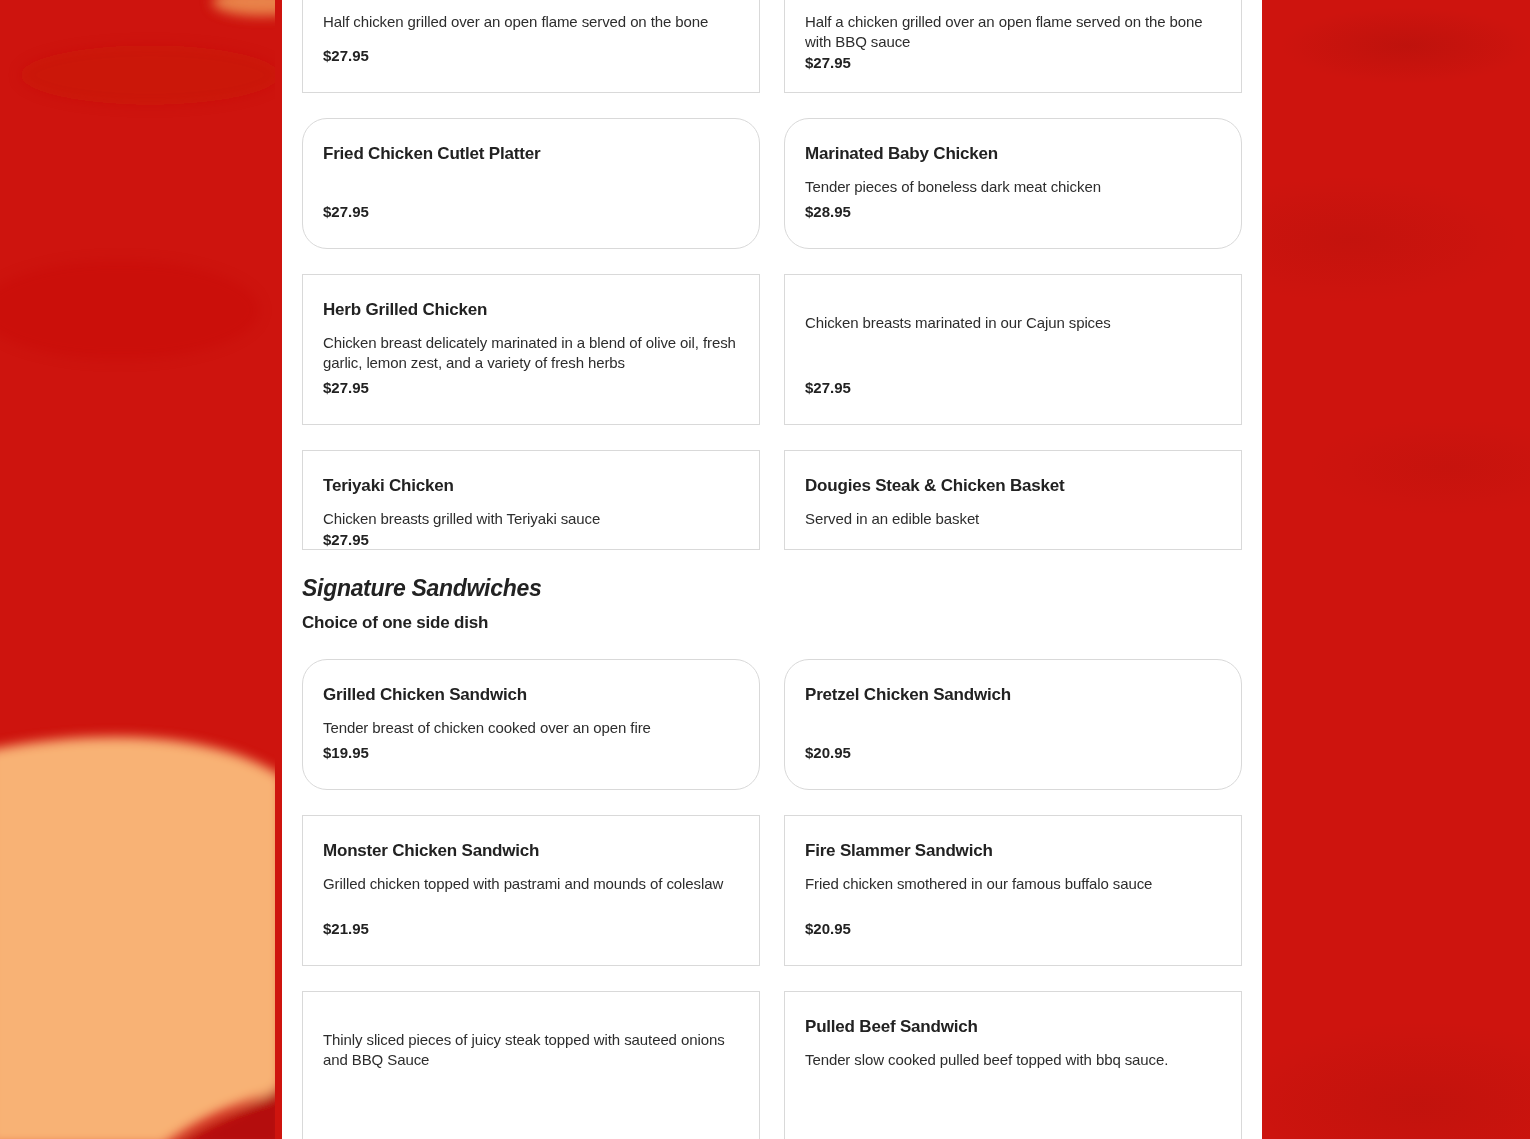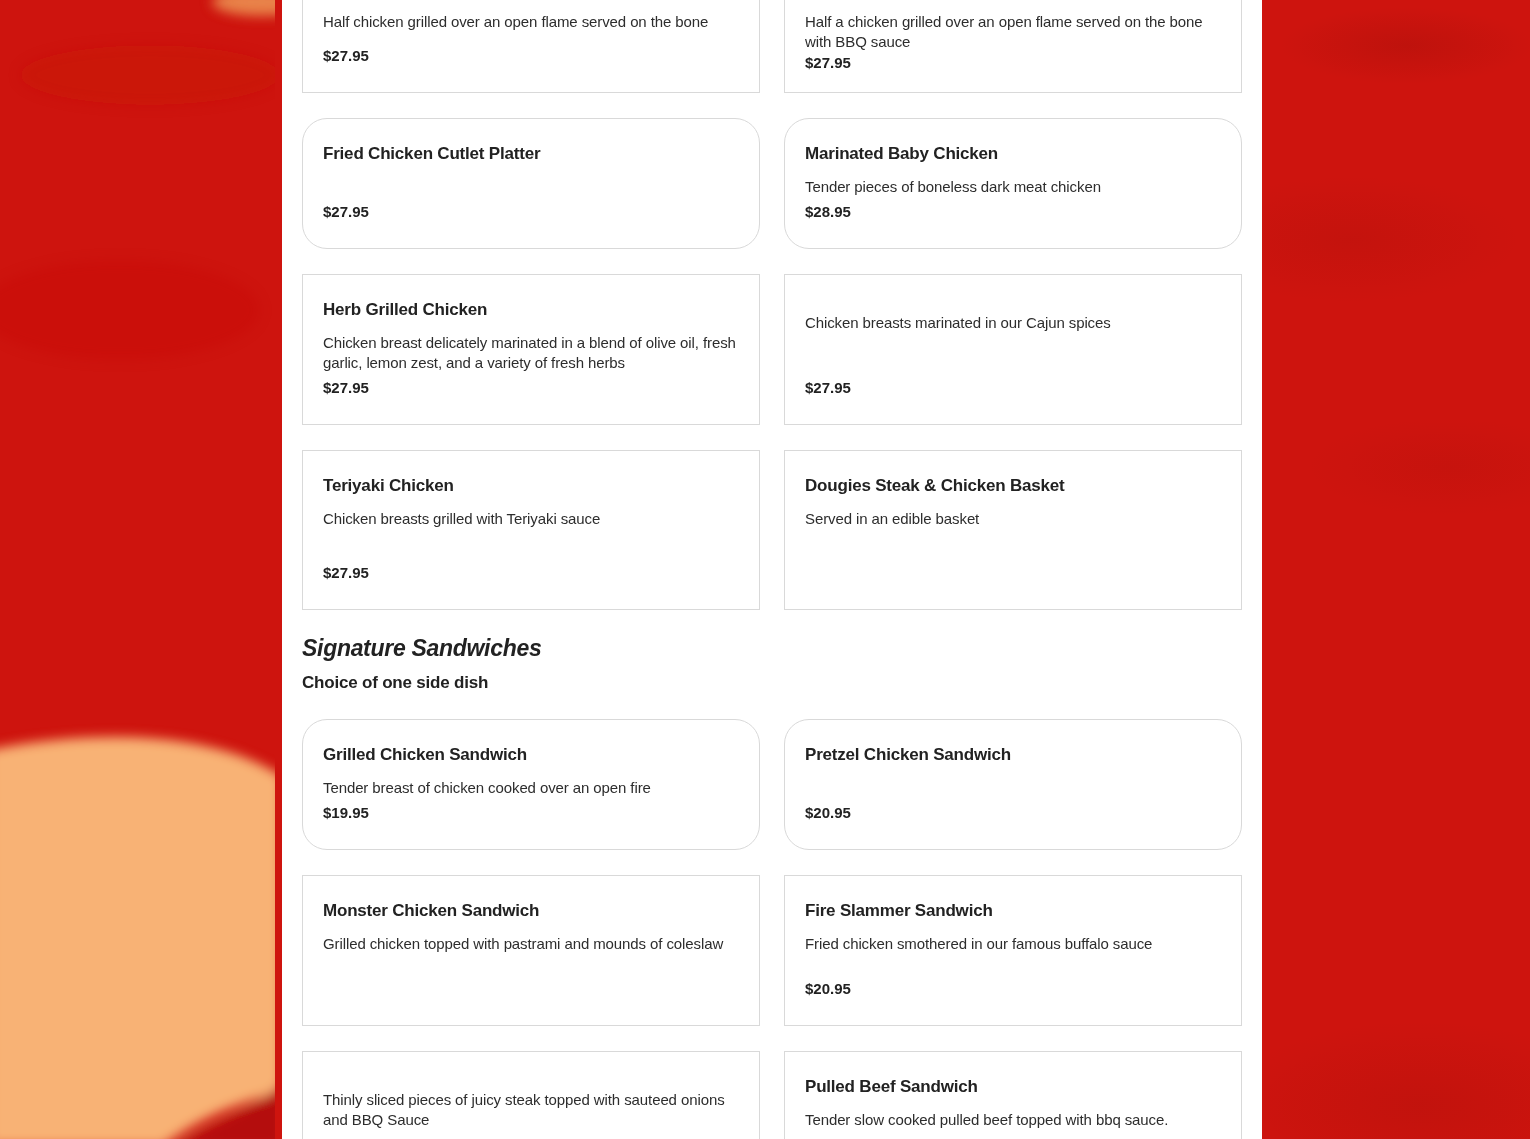--- a/index.html
+++ b/index.html
@@ -53,21 +53,21 @@
   }
   .card {
     box-sizing: border-box;
     background: #ffffff;
     border: 1px solid #d9d9d9;
     padding: 25px 20px;
     display: flex;
     flex-direction: column;
   }
   .h131 { height: 131px; border-radius: 25px; }
-  .h132 { height: 160px; }
+  .h132 { height: 100px; }
   .h151 { height: 151px; }
   .h165 { height: 165px; }
   .card.clipped { padding-top: 56px; }
   .card .title {
     font-size: 17px;
     font-weight: 700;
     color: #222222;
     letter-spacing: -0.2px;
     line-height: 20px;
   }
@@ -187,20 +187,21 @@
         <div class="price">$19.95</div>
       </div>
       <div class="card h131">
         <div class="title">Pretzel Chicken Sandwich</div>
         <div class="price">$20.95</div>
       </div>
 
       <div class="card h151">
         <div class="title">Monster Chicken Sandwich</div>
         <div class="desc">Grilled chicken topped with pastrami and mounds of coleslaw</div>
+        <div class="price">$21.95</div>
       </div>
       <div class="card h151">
         <div class="title">Fire Slammer Sandwich</div>
         <div class="desc">Fried chicken smothered in our famous buffalo sauce</div>
         <div class="price">$20.95</div>
       </div>
 
       <div class="card h165">
         <div class="desc">Thinly sliced pieces of juicy steak topped with sauteed onions and BBQ Sauce</div>
 

